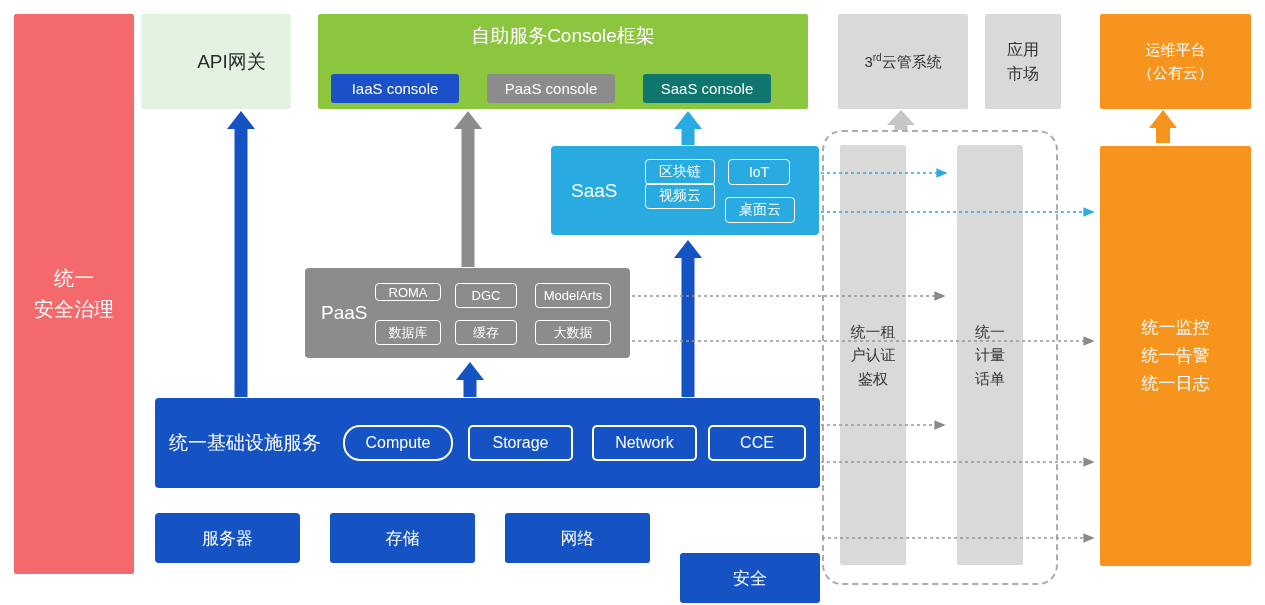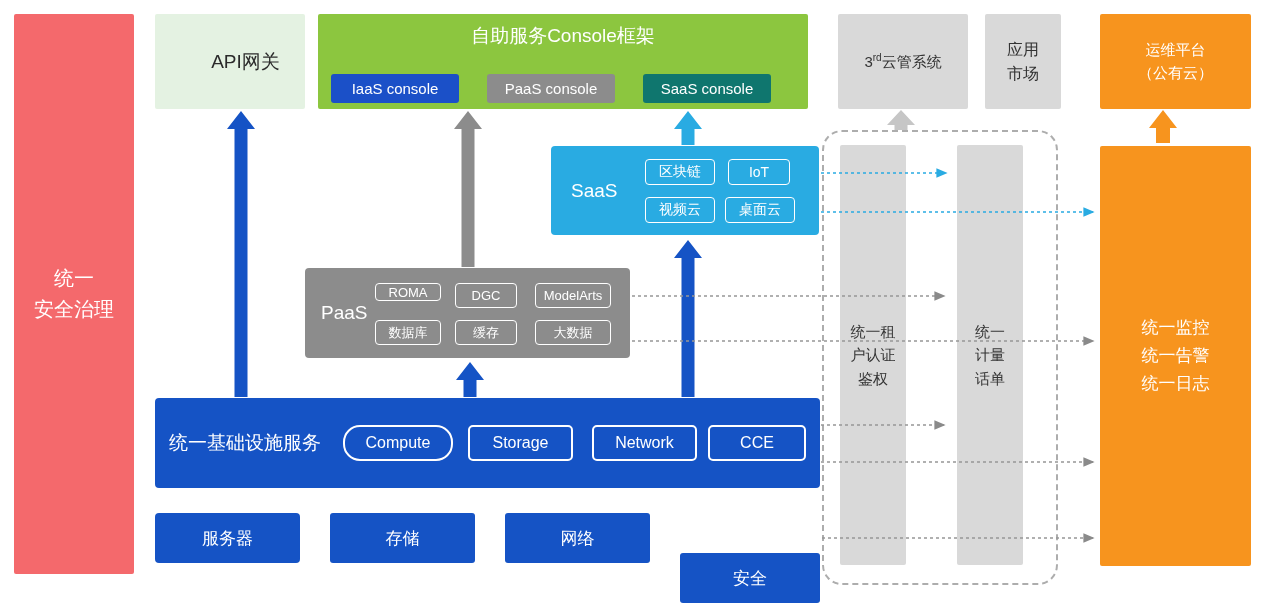--- a/index.html
+++ b/index.html
@@ -34,21 +34,21 @@
   svg.arrows { position:absolute; left:0; top:0; z-index:5; pointer-events:none; }
 </style>
 </head>
 <body>
 
 <div class="canvas">
 
   <div class="box red center pre" style="left:14px; top:14px; width:120px; height:560px; font-size:20px; line-height:1.55; border-radius:2px;">统一
 安全治理</div>
 
-  <div class="box lgreen center" style="left:155px; top:14px; width:150px; height:95px; font-size:19px; border-radius:2px;padding-left:31px;">API网关</div>
+  <div class="box lgreen center" style="left:141px; top:14px; width:150px; height:95px; font-size:19px; border-radius:2px;padding-left:31px;">API网关</div>
 
   <div class="box green" style="left:318px; top:14px; width:490px; height:95px; border-radius:2px;">
     <div style="position:absolute; left:0; right:0; top:9px; text-align:center; font-size:19px; color:#fff;">自助服务Console框架</div>
     <div class="cbtn" style="left:13px; top:60px; width:128px; background:#1B50C8;">IaaS console</div>
     <div class="cbtn" style="left:169px; top:60px; width:128px; background:#8C8C8C;">PaaS console</div>
     <div class="cbtn" style="left:325px; top:60px; width:128px; background:#0f766e;">SaaS console</div>
   </div>
 
   <div class="box lgray center" style="left:838px; top:14px; width:130px; height:95px; font-size:15px; border-radius:2px;">
     <span>
@@ -59,21 +59,21 @@
   <div class="box lgray center pre" style="left:985px; top:14px; width:76px; height:95px; font-size:16px; line-height:1.45; border-radius:2px;">应用
 市场</div>
 
   <div class="box orange center pre" style="left:1100px; top:14px; width:151px; height:95px; font-size:15px; line-height:1.5; border-radius:2px;">运维平台
 （公有云）</div>
 
   <div class="box cyan rounded" style="left:551px; top:146px; width:268px; height:89px;">
     <div class="side-label" style="left:20px;">SaaS</div>
     <div class="chip" style="left:94px; top:13px; width:70px; height:26px; font-size:14px;">区块链</div>
     <div class="chip" style="left:177px; top:13px; width:62px; height:26px; font-size:14px;">IoT</div>
-    <div class="chip" style="left:94px; top:51px; width:70px; height:26px; font-size:14px;">视频云</div>
+    <div class="chip" style="left:94px; top:37px; width:70px; height:26px; font-size:14px;">视频云</div>
     <div class="chip" style="left:174px; top:51px; width:70px; height:26px; font-size:14px;">桌面云</div>
   </div>
 
   <div class="box gray rounded" style="left:305px; top:268px; width:325px; height:90px;">
     <div class="side-label" style="left:16px;">PaaS</div>
     <div class="chip" style="left:70px; top:15px; width:66px; height:18px; font-size:13px;">ROMA</div>
     <div class="chip" style="left:150px; top:15px; width:62px; height:25px; font-size:13px;">DGC</div>
     <div class="chip" style="left:230px; top:15px; width:76px; height:25px; font-size:13px;">ModelArts</div>
     <div class="chip" style="left:70px; top:52px; width:66px; height:25px; font-size:13px;">数据库</div>
     <div class="chip" style="left:150px; top:52px; width:62px; height:25px; font-size:13px;">缓存</div>

